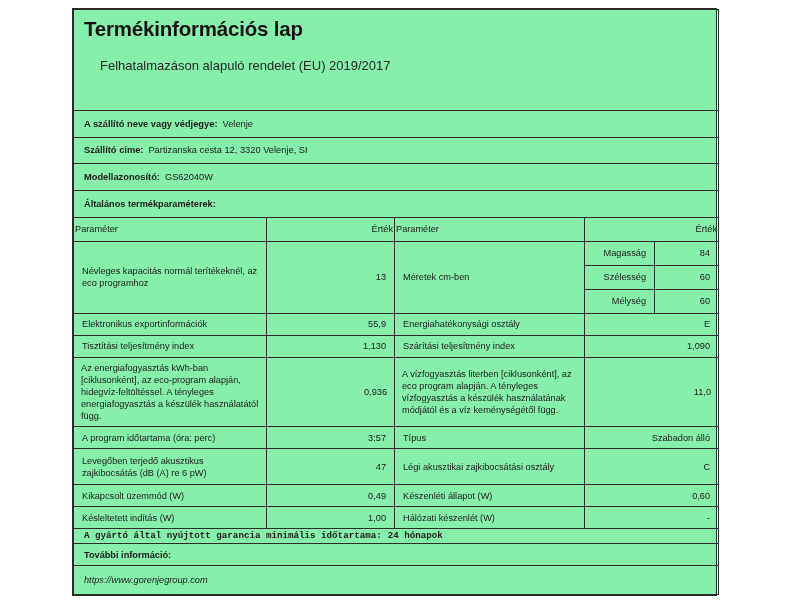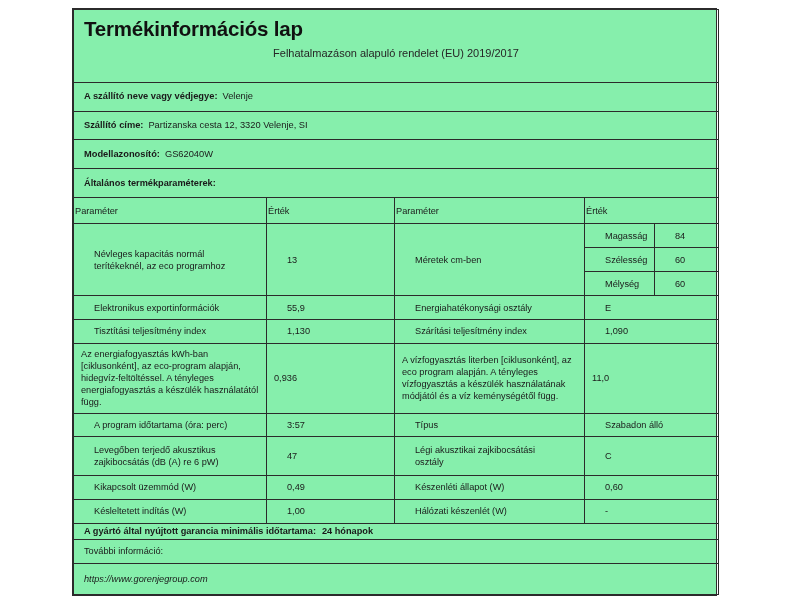--- a/index.html
+++ b/index.html
@@ -28,21 +28,21 @@
   }
 
   table.fiche {
     width: 100%;
     height: 100%;
     border-collapse: collapse;
     table-layout: fixed;
   }
   table.fiche td {
     border: 1px solid #2b2b2b;
-    padding: 3px 20px;
+    padding: 3px 8px;
     font-size: 9.2px;
     line-height: 1.32;
     vertical-align: middle;
     color: #1a1a1a;
   }
 
   
   col.c-param-l { width: 193px; }
   col.c-val-l   { width: 128px; }
   col.c-param-r { width: 190px; }
@@ -56,24 +56,23 @@
   }
   .doc-title {
     font-size: 20.5px;
     font-weight: bold;
     letter-spacing: -0.2px;
     line-height: 1.12;
     margin: 0 0 5px 0;
     color: #111111;
   }
   .doc-subtitle {
-    font-size: 11px;
+    font-size: 13px;
     color: #262626;
-    margin: 0;
-    text-align: center;
+    margin: 16px;
   }
 
   
   .kv-cell {
     padding: 5px 10px !important;
   }
   .kv-label {
     font-weight: bold;
     font-size: 9.3px;
   }
@@ -85,47 +84,48 @@
   .section-cell {
     padding: 5px 10px !important;
     font-weight: bold;
     font-size: 9.4px;
   }
 
   .col-head {
     font-size: 9.2px;
     padding: 4px 1px !important;
   }
-  .center { text-align: left; }
+  .center { text-align: right; }
   .left   { text-align: left; }
 
   .tall { height: 64px; margin-top: 48px; }
   .dimrow td { height: 21px; padding-top: 1px !important; padding-bottom: 1px !important; }
 
   .block-cell {
     vertical-align: middle !important;
     padding: 4px 7px !important;
   }
 
   .url-cell {
     font-size: 9.2px;
     padding: 6px 10px !important;
     color: #1a1a1a;
     font-style: italic;
   }
   .info-cell {
-    font-weight: normal;
+    font-weight: bold;
     font-size: 9.3px;
     padding: 3px 10px !important;
     margin-left: 23px;
   }
   .warranty-cell {
     font-weight: bold;
     font-size: 9.3px;
     padding: 0 10px !important;
+    font-family: Liberation Mono, monospace;
   }
   .warranty-val { font-weight: bold; margin-left: 6px; }
 </style>
 </head>
 <body>
 
 <div class="sheet">
   <table class="fiche">
     <colgroup>
       <col class="c-param-l">

